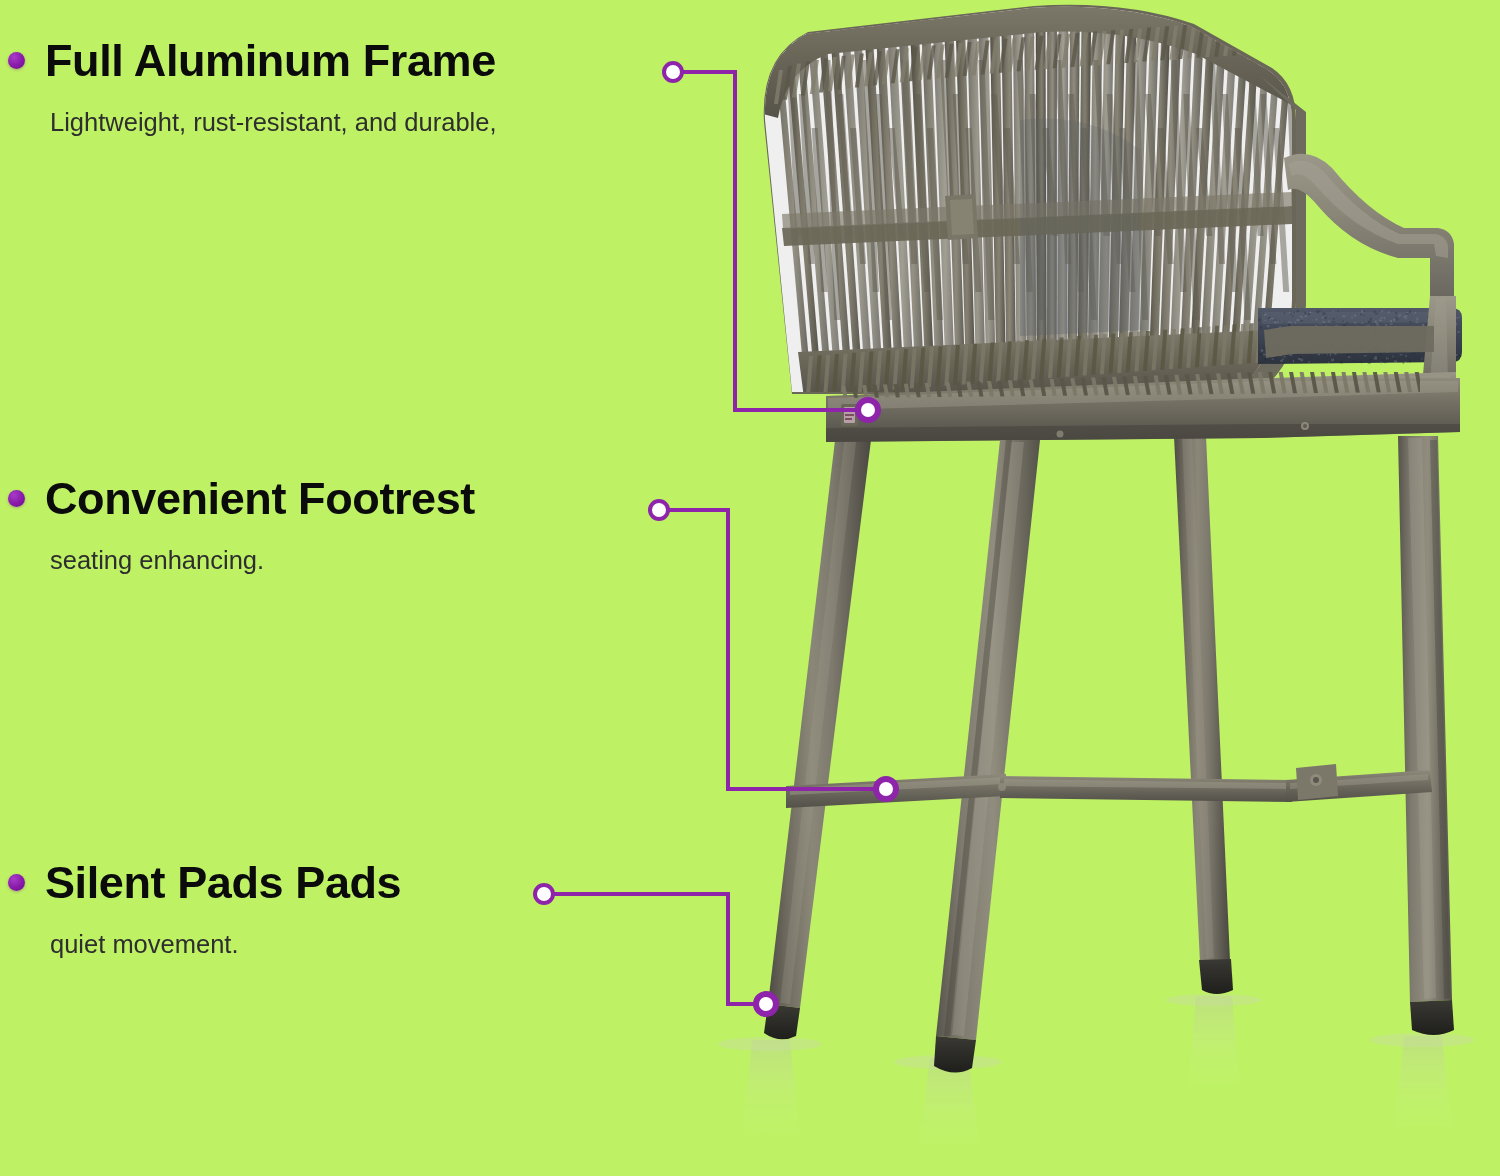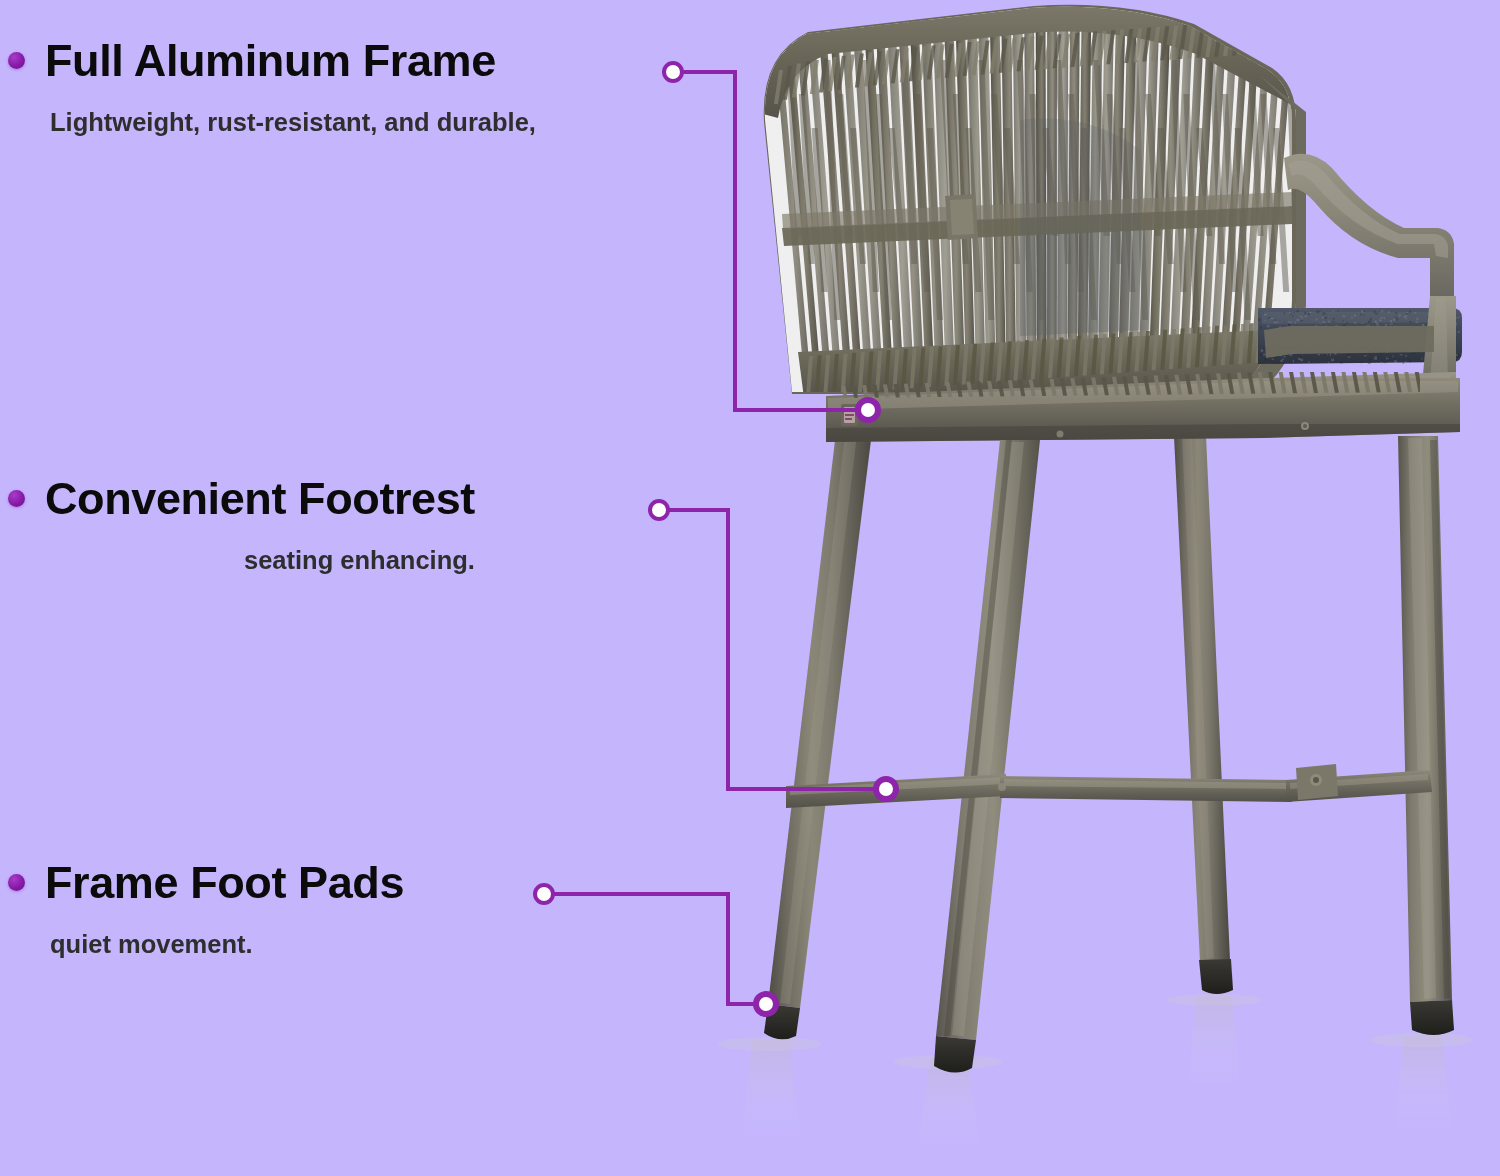--- a/index.html
+++ b/index.html
@@ -1,40 +1,40 @@
 <!DOCTYPE html>
 <html><head>
 <meta charset="utf-8">
 <style>
   html,body{margin:0;padding:0;}
   body{
     width:1500px;height:1176px;background:#ffffff;overflow:hidden;
     font-family:"Liberation Sans","DejaVu Sans",sans-serif;
     position:relative;
   }
-  #stage{position:absolute;left:0;top:0;width:1500px;height:1176px;overflow:hidden;background:#c4b5fd;}
+  #stage{position:absolute;left:0;top:0;width:1500px;height:1176px;overflow:hidden;background:#bef264;}
 
   
   .feature{position:absolute;}
   .f-head{display:flex;align-items:center;}
   .bullet{
     width:17px;height:17px;border-radius:50%;
     background:radial-gradient(circle at 35% 30%, #a83bc8 0%, #8719a8 55%, #6d1189 100%);
     box-shadow:0 1px 3px rgba(120,30,160,.35);
     flex:0 0 auto;
   }
   .f-title{
     margin-left:20px;
     font-size:45px;font-weight:700;color:#0b0b0b;
     letter-spacing:-0.4px;line-height:1;white-space:nowrap;
   }
   .f-body{
     margin-top:20px;margin-left:42px;
     font-size:25.5px;color:#2e2e2e;line-height:1.52;
-    font-weight:700;
+    font-weight:400;
   }
   .f-body .ln{display:block;white-space:nowrap;}
 
   
   #callouts{position:absolute;left:0;top:0;width:1500px;height:1176px;pointer-events:none;}
 
   
   #chair{position:absolute;left:0;top:0;width:1500px;height:1176px;}
 </style>
 </head>
@@ -926,33 +926,33 @@
   <div class="feature" style="left:8px; top:38px;">
     <div class="f-head">
       <span class="bullet"></span>
       <span class="f-title">Full Aluminum Frame</span>
     </div>
     <div class="f-body">
       <span class="ln">Lightweight, rust-resistant, and durable,</span>
     </div>
   </div>
 
-  <div class="feature" style="left:8px; top:476px;text-align:right;">
+  <div class="feature" style="left:8px; top:476px;">
     <div class="f-head">
       <span class="bullet"></span>
       <span class="f-title">Convenient Footrest</span>
     </div>
     <div class="f-body">
       <span class="ln">seating enhancing.</span>
     </div>
   </div>
 
   <div class="feature" style="left:8px; top:860px;">
     <div class="f-head">
       <span class="bullet"></span>
-      <span class="f-title">Frame Foot Pads</span>
+      <span class="f-title">Silent Pads Pads</span>
     </div>
     <div class="f-body">
       <span class="ln">quiet movement.</span>
     </div>
   </div>
 
 </div>
 
 </body></html>

